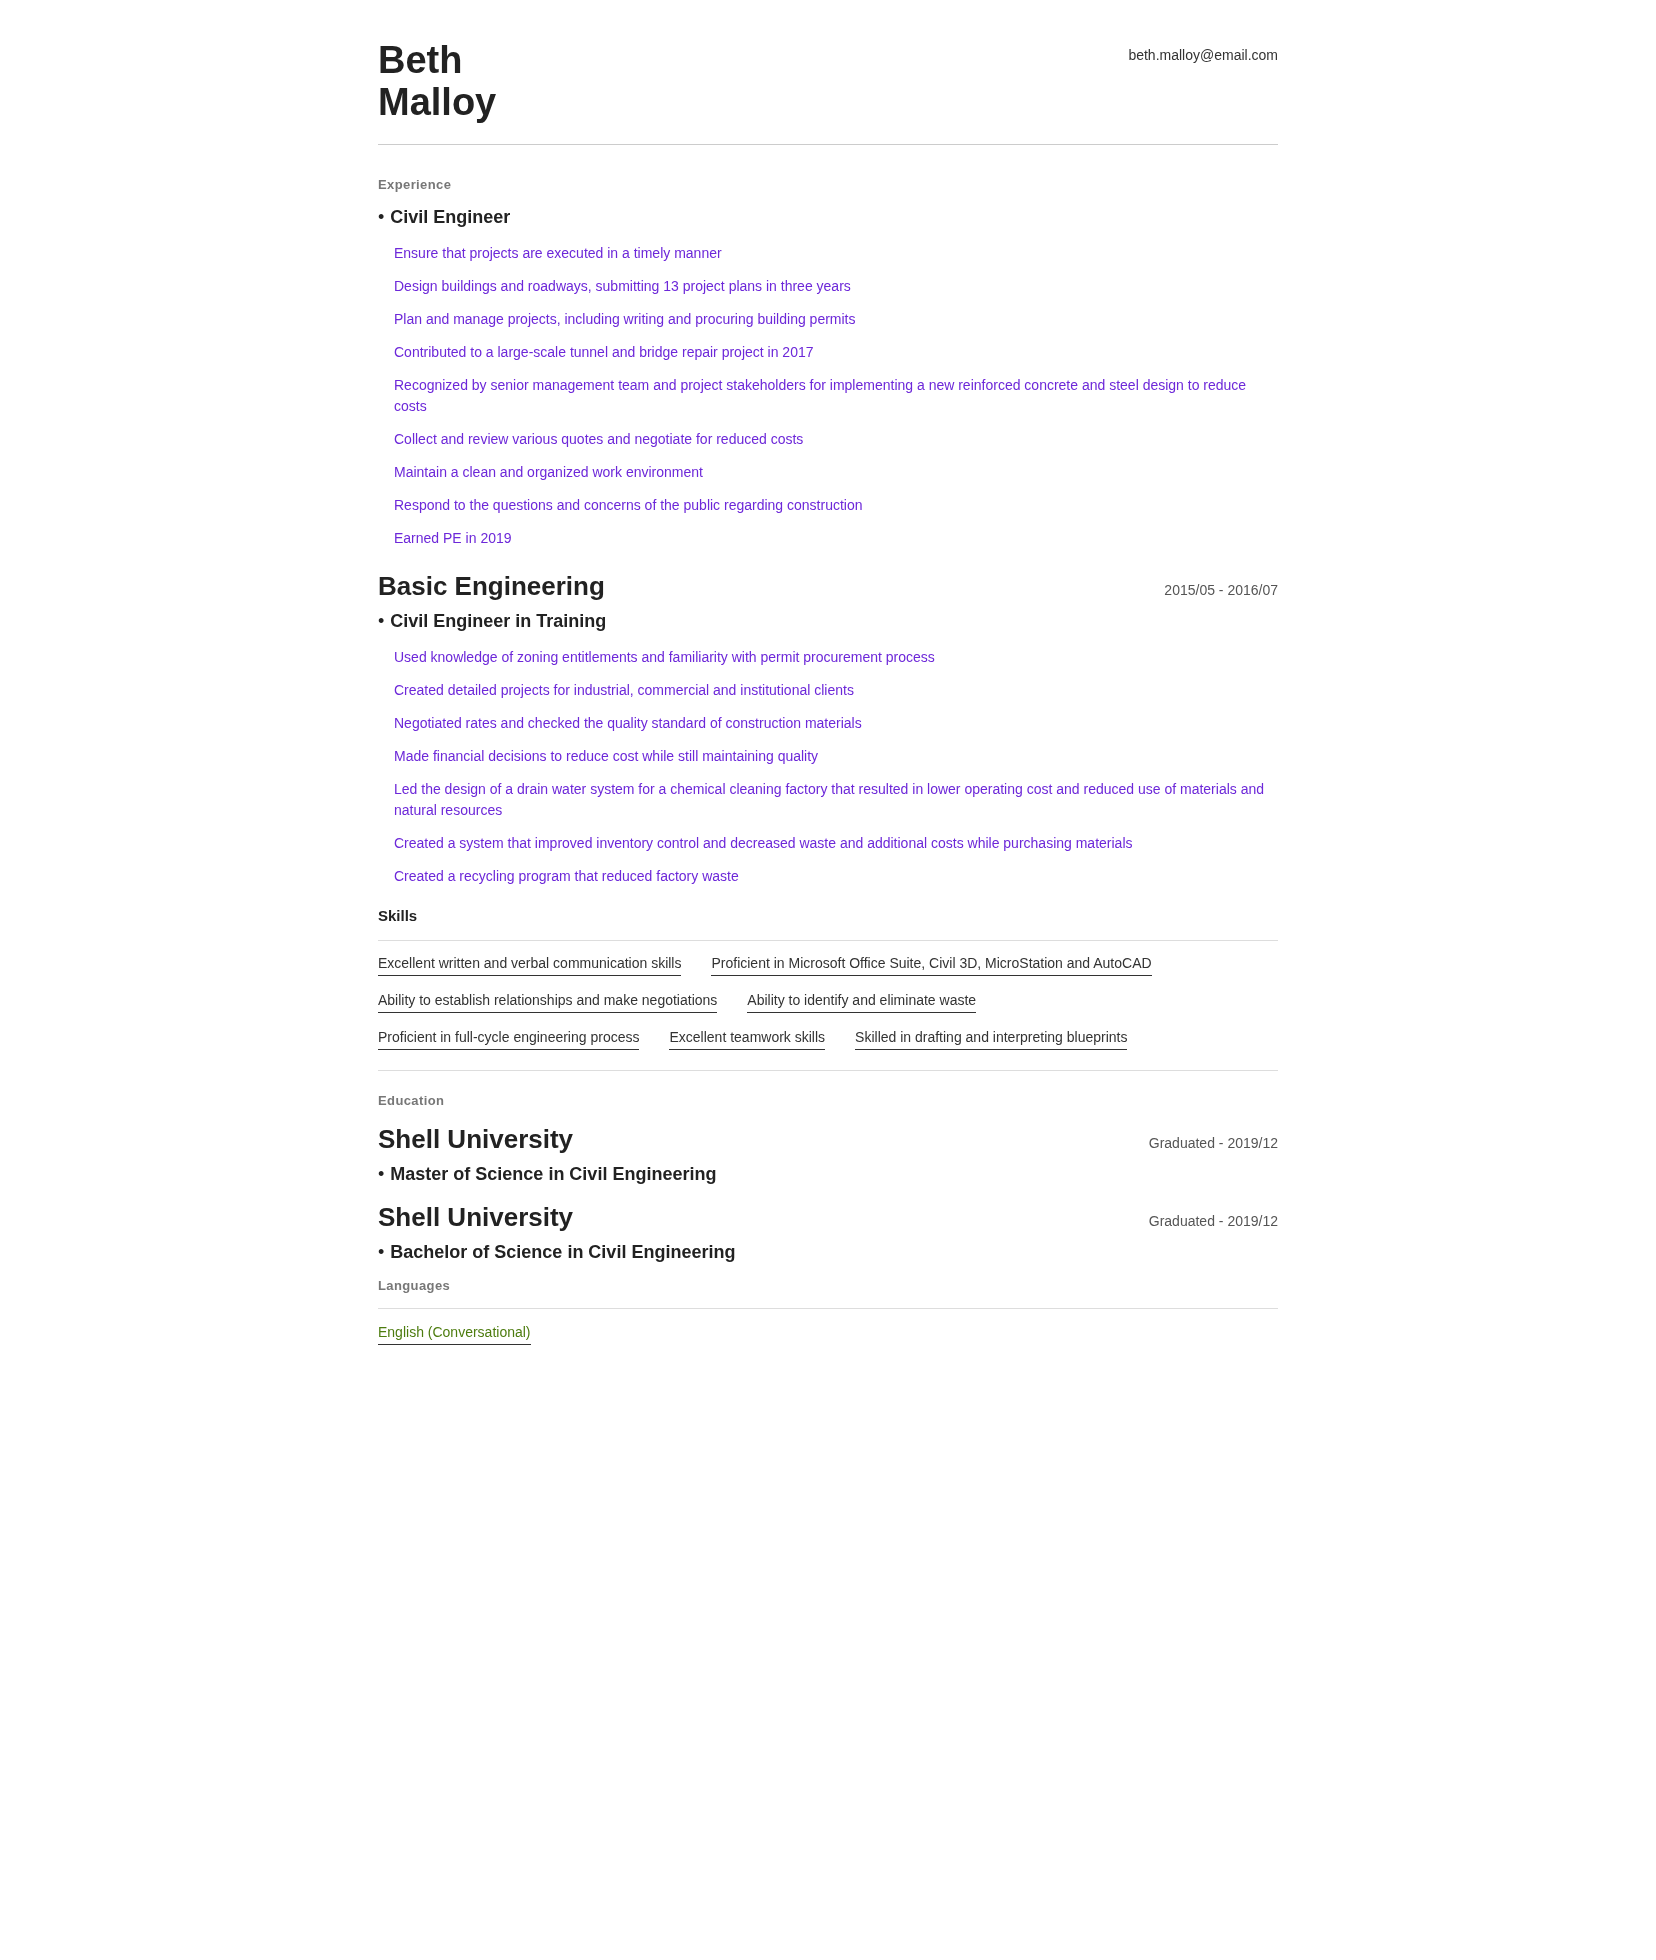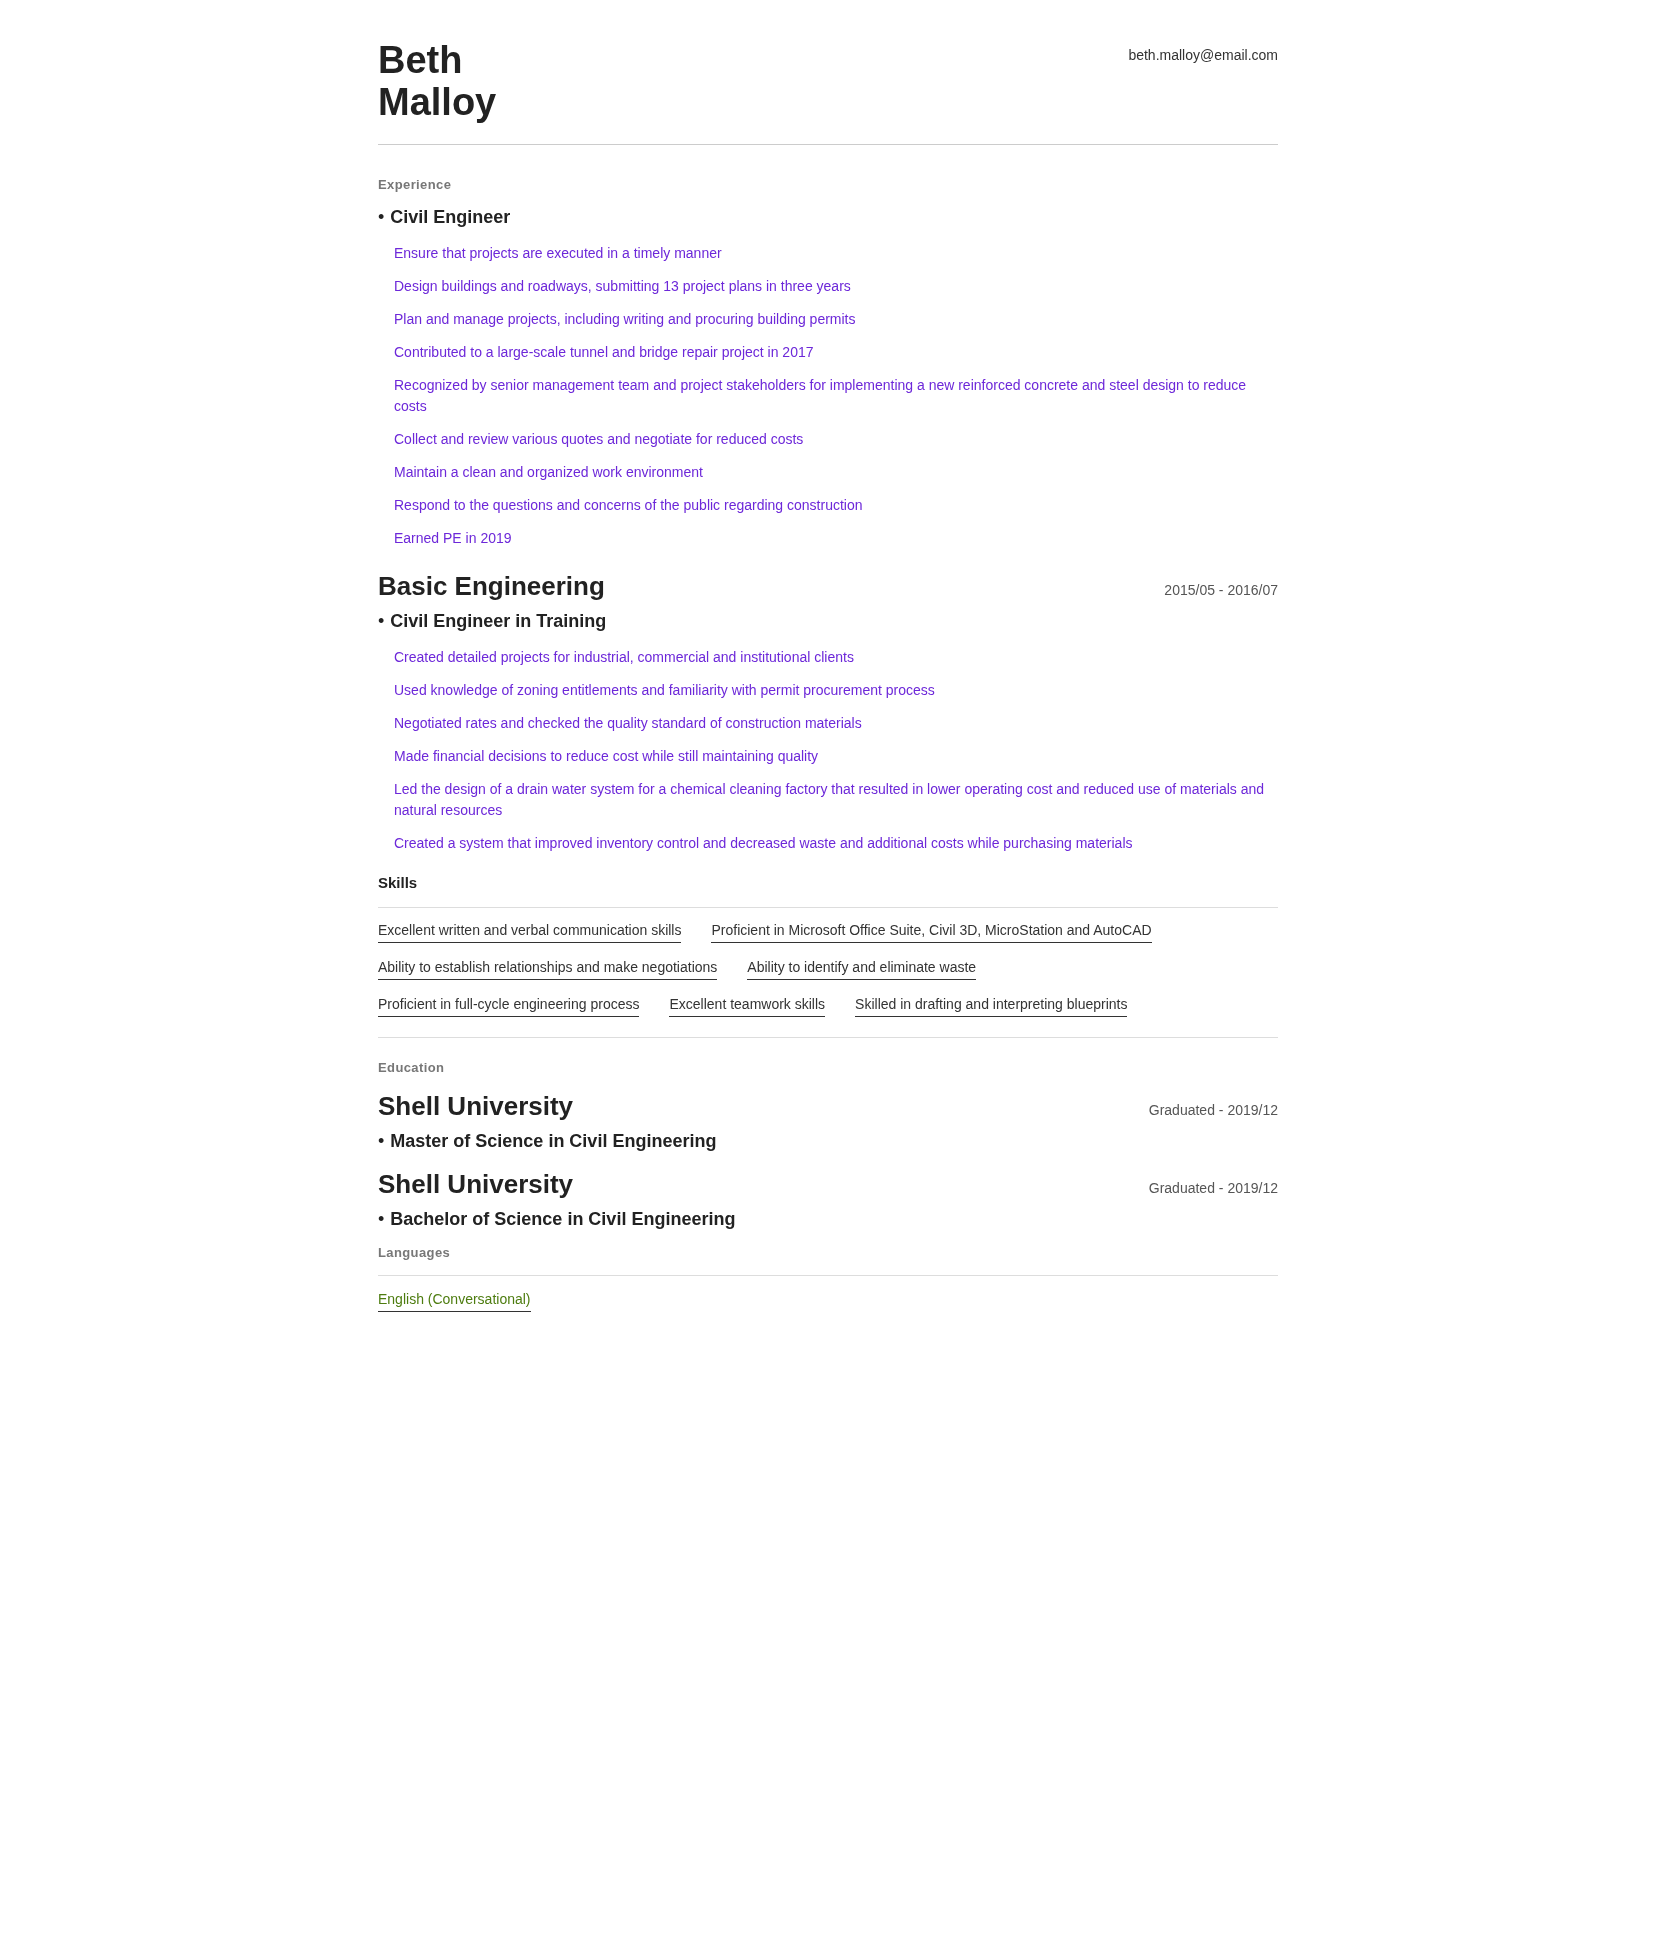--- a/index.html
+++ b/index.html
@@ -157,26 +157,27 @@
 <div class="experience-entry">
   <div class="entry-header">
     <span class="entry-company">Basic Engineering</span>
     <span class="entry-date">2015/05 - 2016/07</span>
   </div>
   <div class="entry-title-row">
     <span class="bullet">•</span>
     <span class="entry-title">Civil Engineer in Training</span>
   </div>
   <ul class="entry-bullets">
+    <li>Used knowledge of zoning entitlements and familiarity with permit procurement process</li>
     <li>Created detailed projects for industrial, commercial and institutional clients</li>
-    <li>Used knowledge of zoning entitlements and familiarity with permit procurement process</li>
     <li>Negotiated rates and checked the quality standard of construction materials</li>
     <li>Made financial decisions to reduce cost while still maintaining quality</li>
     <li>Led the design of a drain water system for a chemical cleaning factory that resulted in lower operating cost and reduced use of materials and natural resources</li>
     <li>Created a system that improved inventory control and decreased waste and additional costs while purchasing materials</li>
+    <li>Created a recycling program that reduced factory waste</li>
   </ul>
 </div>
 
 <div class="skills-section">
   <div class="skills-label">Skills</div>
   <hr class="divider">
   <div class="skills-row">
     <span class="skill-item">Excellent written and verbal communication skills</span>
     <span class="skill-item">Proficient in Microsoft Office Suite, Civil 3D, MicroStation and AutoCAD</span>
   </div>

